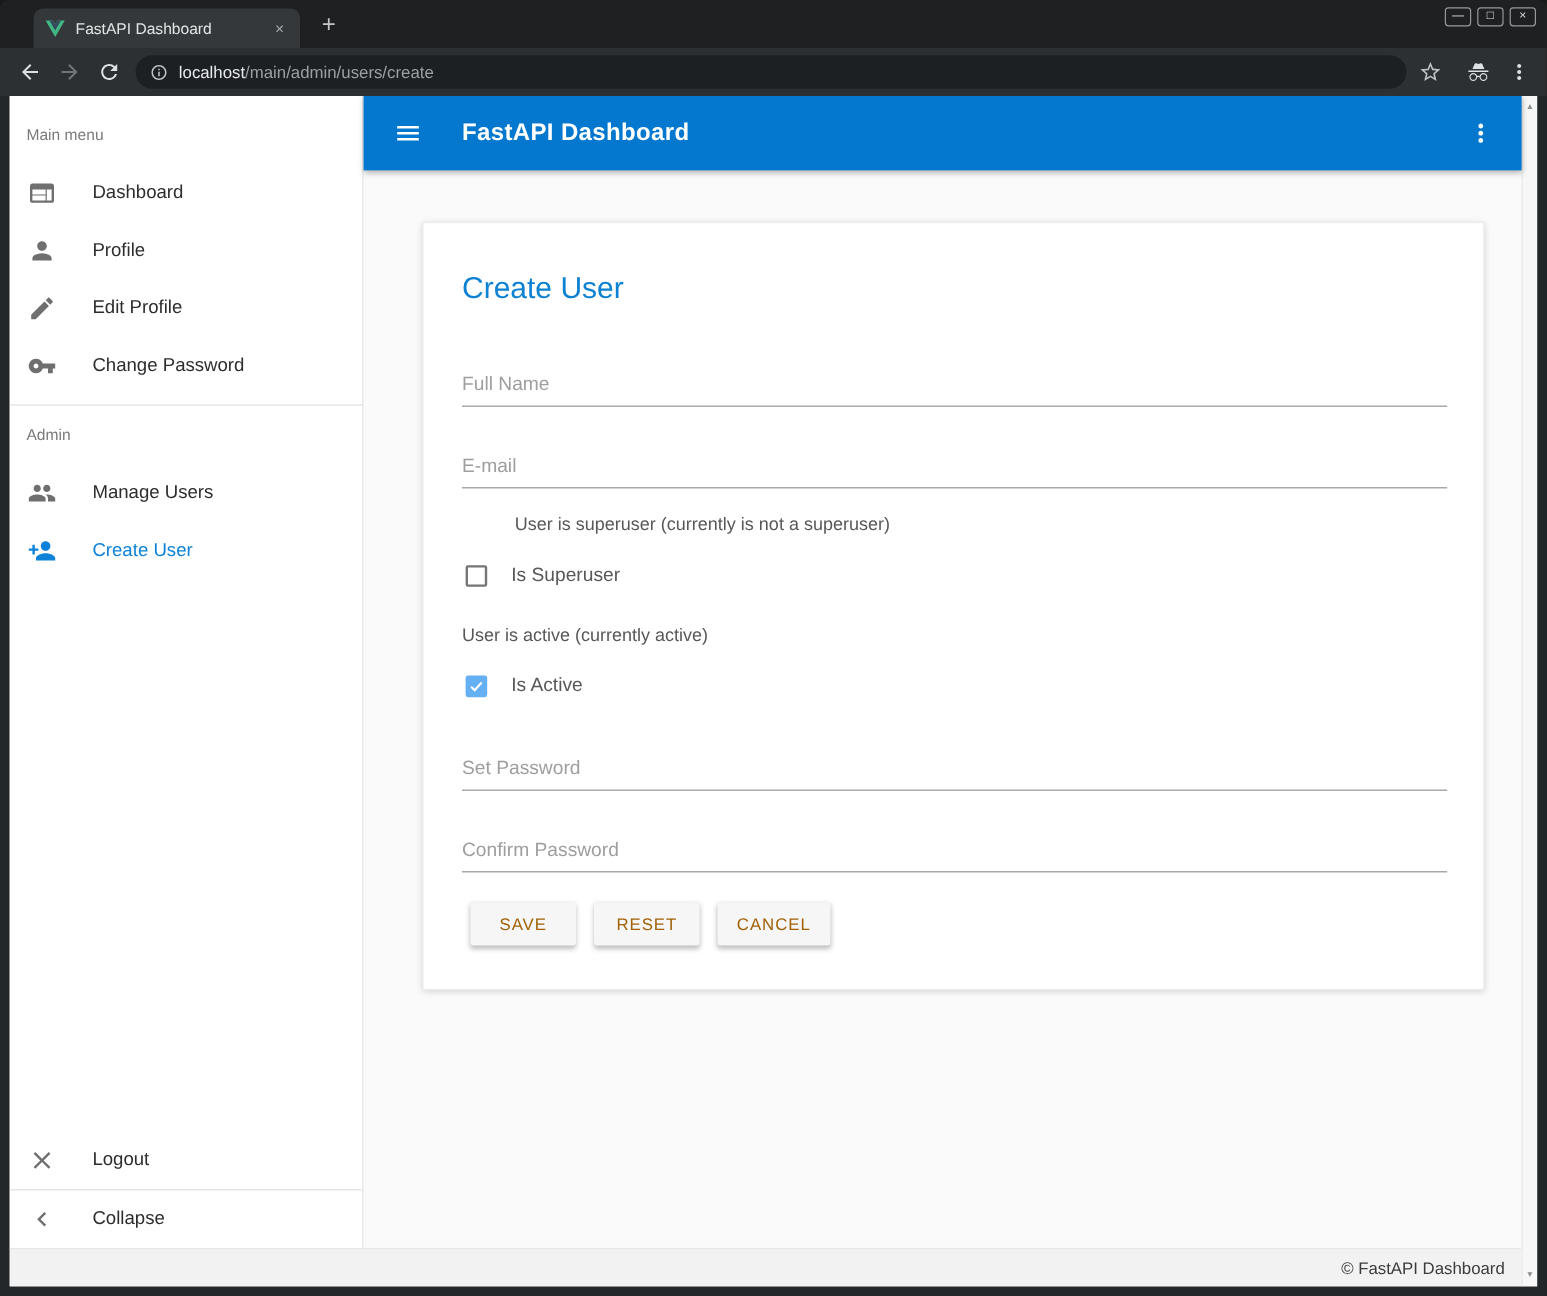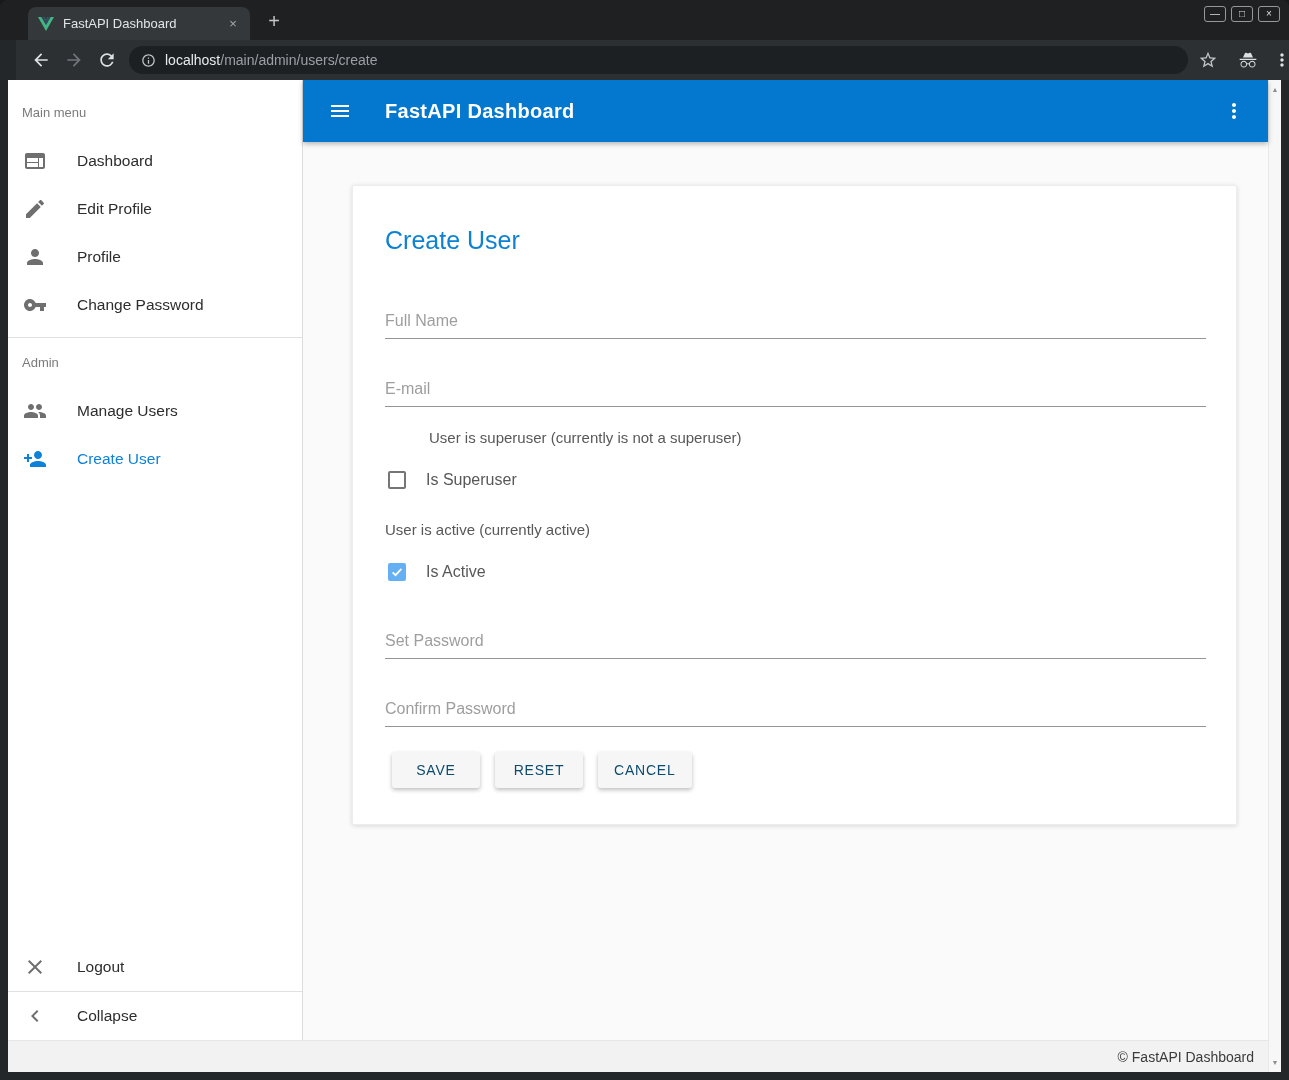--- a/index.html
+++ b/index.html
@@ -8,21 +8,21 @@
 
   
   .tabstrip { position:absolute; top:0; left:0; right:0; height:40px; background:#1e2022; border-radius:8px 8px 0 0; }
   .tab { position:absolute; left:28px; top:7px; width:222px; height:33px; background:#34383b; border-radius:8px 8px 0 0; display:flex; align-items:center; padding:0 8px 0 10px; }
   .tab-title { color:#e2e4e5; font-size:13px; margin-left:9px; flex:1; white-space:nowrap; overflow:hidden; }
   .tab-close { color:#a7abae; font-size:13px; width:18px; height:18px; line-height:18px; text-align:center; border-radius:50%; cursor:default; }
   .newtab-btn { position:absolute; left:262px; top:10px; width:24px; height:24px; color:#c3c6c8; font-size:20px; line-height:22px; text-align:center; border-radius:50%; }
   .win-controls { position:absolute; right:9px; top:6px; display:flex; gap:5px; }
   .win-btn { width:22px; height:16px; border:1px solid #96989a; border-radius:3px; color:#dcdee0; font-size:10px; line-height:13px; text-align:center; background:transparent; }
 
-  .toolbar { position:absolute; top:40px; left:16px; right:0; height:40px; background:#2d3032; }
+  .toolbar { position:absolute; top:40px; left:0; right:0; height:40px; background:#2d3032; }
   .nav-ic { position:absolute; top:10px; width:20px; height:20px; }
   .nav-ic svg { width:20px; height:20px; }
   .urlbar { position:absolute; left:113px; top:6px; width:1059px; height:28px; background:#1d2022; border-radius:14px; display:flex; align-items:center; padding-left:12px; }
   .urlbar svg { width:15px; height:15px; }
   .url-text { font-size:14px; margin-left:9px; white-space:nowrap; }
   .url-host { color:#e8eaed; }
   .url-path { color:#9aa0a6; }
   .right-ic { position:absolute; top:10px; width:20px; height:20px; }
   .right-ic svg { width:20px; height:20px; }
 
@@ -63,21 +63,21 @@
   .tfield { position:absolute; left:32px; width:821px; }
   .tfield input { width:100%; border:none; border-bottom:1px solid #949494; background:transparent; font-family:inherit; font-size:16px; color:#c2410c; padding:0 0 8px 0; outline:none; }
   .tfield input::placeholder { color:#9e9e9e; opacity:1; }
   .hint { position:absolute; left:32px; font-size:15px; color:#585858; }
   .cb-row { position:absolute; left:35px; display:flex; align-items:center; }
   .cb { width:18px; height:18px; border:2px solid #757575; border-radius:2px; background:#fff; flex:none; }
   .cb.checked { border-color:#64b0f2; background:#64b0f2; display:flex; align-items:center; justify-content:center; }
   .cb.checked svg { width:14px; height:14px; }
   .cb-lbl { margin-left:20px; font-size:16px; color:#585858; }
   .btn-row { position:absolute; left:39px; top:566px; display:flex; gap:15px; }
-  .btn { min-width:88px; height:36px; background:#f6f6f6; border:none; border-radius:3px; box-shadow:0 2px 4px rgba(0,0,0,0.26); color:#0c4a6e; font-family:inherit; font-size:14px; font-weight:500; letter-spacing:0.8px; padding:0 16px; cursor:pointer; }
+  .btn { min-width:88px; height:36px; background:#f6f6f6; border:none; border-radius:3px; box-shadow:0 2px 4px rgba(0,0,0,0.26); color:#a16207; font-family:inherit; font-size:14px; font-weight:500; letter-spacing:0.8px; padding:0 16px; cursor:pointer; }
 
   
   .footer { position:absolute; left:0; bottom:0; width:1260px; height:32px; background:#f2f2f2; border-top:1px solid #e7e7e7; display:flex; align-items:center; justify-content:flex-end; padding-right:14px; }
   .footer-text { font-size:14px; color:#3b3b3b; }
 </style>
 </head>
 <body>
 
 <div class="window">
 
@@ -147,29 +147,29 @@
       <div class="menu-header">Main menu</div>
 
       <div class="side-item first">
         <span class="ic"><svg viewBox="0 0 24 24">
               <path d="M20 4H4c-1.1 0-1.99.9-1.99 2L2 18c0 1.1.9 2 2 2h16c1.1 0 2-.9 2-2V6c0-1.1-.9-2-2-2zm-5 14H4v-4h11v4zm0-5H4V9h11v4zm5 5h-4V9h4v9z"></path>
             </svg></span>
         <span class="lbl">Dashboard</span>
       </div>
       <div class="side-item">
         <span class="ic"><svg viewBox="0 0 24 24">
+              <path d="M12 12c2.21 0 4-1.79 4-4s-1.79-4-4-4-4 1.79-4 4 1.79 4 4 4zm0 2c-2.67 0-8 1.34-8 4v2h16v-2c0-2.66-5.33-4-8-4z"></path>
+            </svg></span>
+        <span class="lbl">Profile</span>
+      </div>
+      <div class="side-item">
+        <span class="ic"><svg viewBox="0 0 24 24">
               <path d="M3 17.25V21h3.75L17.81 9.94l-3.75-3.75L3 17.25zM20.71 7.04c.39-.39.39-1.02 0-1.41l-2.34-2.34c-.39-.39-1.02-.39-1.41 0l-1.83 1.83 3.75 3.75 1.83-1.83z"></path>
             </svg></span>
         <span class="lbl">Edit Profile</span>
-      </div>
-      <div class="side-item">
-        <span class="ic"><svg viewBox="0 0 24 24">
-              <path d="M12 12c2.21 0 4-1.79 4-4s-1.79-4-4-4-4 1.79-4 4 1.79 4 4 4zm0 2c-2.67 0-8 1.34-8 4v2h16v-2c0-2.66-5.33-4-8-4z"></path>
-            </svg></span>
-        <span class="lbl">Profile</span>
       </div>
       <div class="side-item">
         <span class="ic"><svg viewBox="0 0 24 24">
               <path d="M12.65 10C11.83 7.67 9.61 6 7 6c-3.31 0-6 2.69-6 6s2.69 6 6 6c2.61 0 4.83-1.67 5.65-4H17v4h4v-4h2v-4H12.65zM7 14c-1.1 0-2-.9-2-2s.9-2 2-2 2 .9 2 2-.9 2-2 2z"></path>
             </svg></span>
         <span class="lbl">Change Password</span>
       </div>
 
       <div class="divider"></div>
       <div class="menu-header admin">Admin</div>

